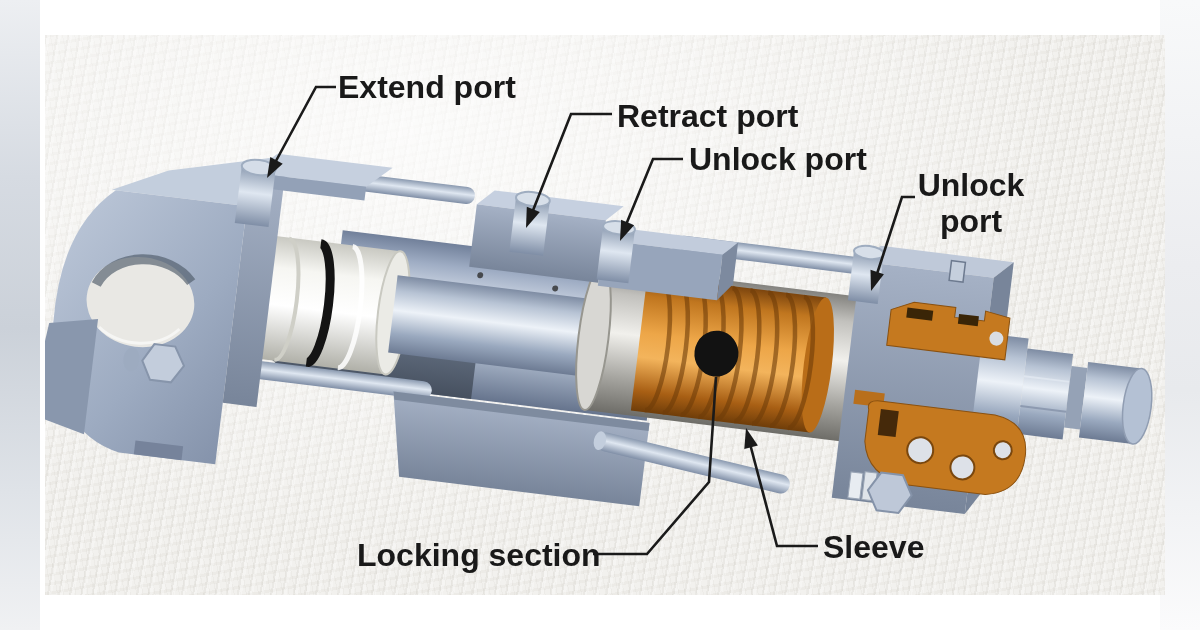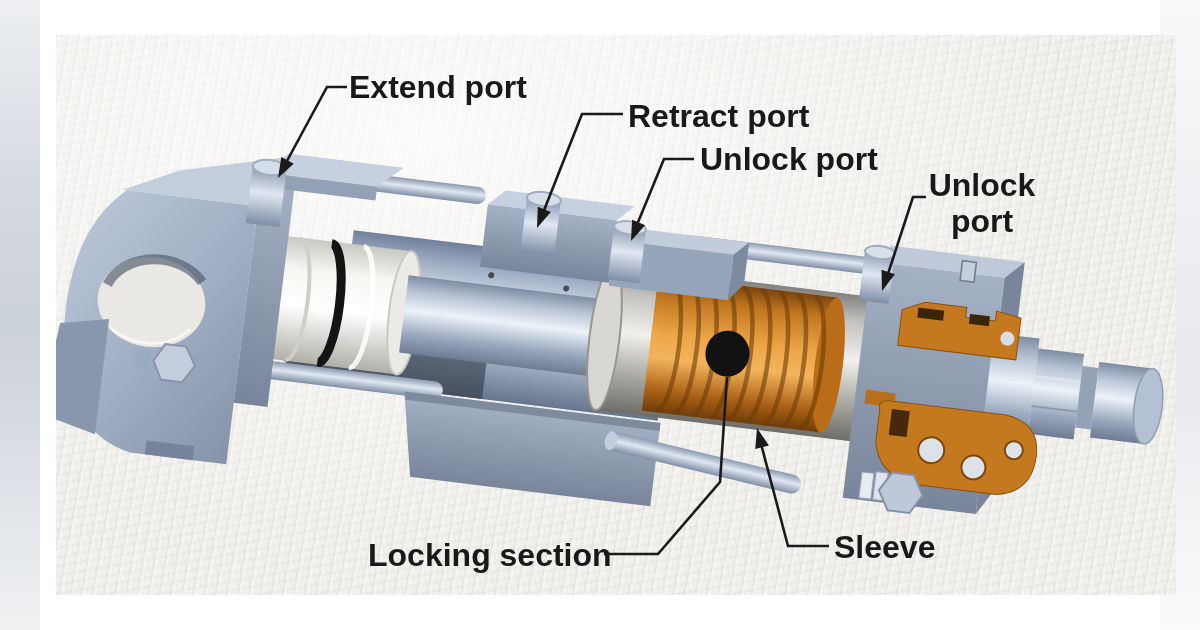--- a/index.html
+++ b/index.html
@@ -11,21 +11,21 @@
   .edge{position:absolute;top:0;height:630px;}
   .edge-left{
     left:0;width:40px;
     background:linear-gradient(180deg,#edeff2 0%,#d6dbe2 28%,#cbd1d9 52%,#dfe3e8 78%,#f0f1f3 100%);
   }
   .edge-right{
     right:0;width:40px;
     background:linear-gradient(180deg,#f8f9fa 0%,#ecedf0 42%,#e8eaed 62%,#fbfbfc 100%);
   }
   .panel{
-    position:absolute;left:56px;top:35px;width:1120px;height:560px;
+    position:absolute;left:45px;top:35px;width:1120px;height:560px;
     background-color:#f2f1ee;
     background-image:
       radial-gradient(ellipse at 32% 18%, rgba(255,255,255,0.75), transparent 62%),
       repeating-linear-gradient(100deg, rgba(203,200,193,0.20) 0 2px, rgba(255,255,255,0.28) 2px 5px, transparent 5px 11px),
       repeating-linear-gradient(80deg, rgba(208,205,198,0.16) 0 1px, transparent 1px 6px),
       repeating-linear-gradient(170deg, rgba(222,219,212,0.28) 0 3px, transparent 3px 9px);
   }
   svg{display:block;}
   text.lbl{
     font-family:"Liberation Sans","DejaVu Sans",sans-serif;

